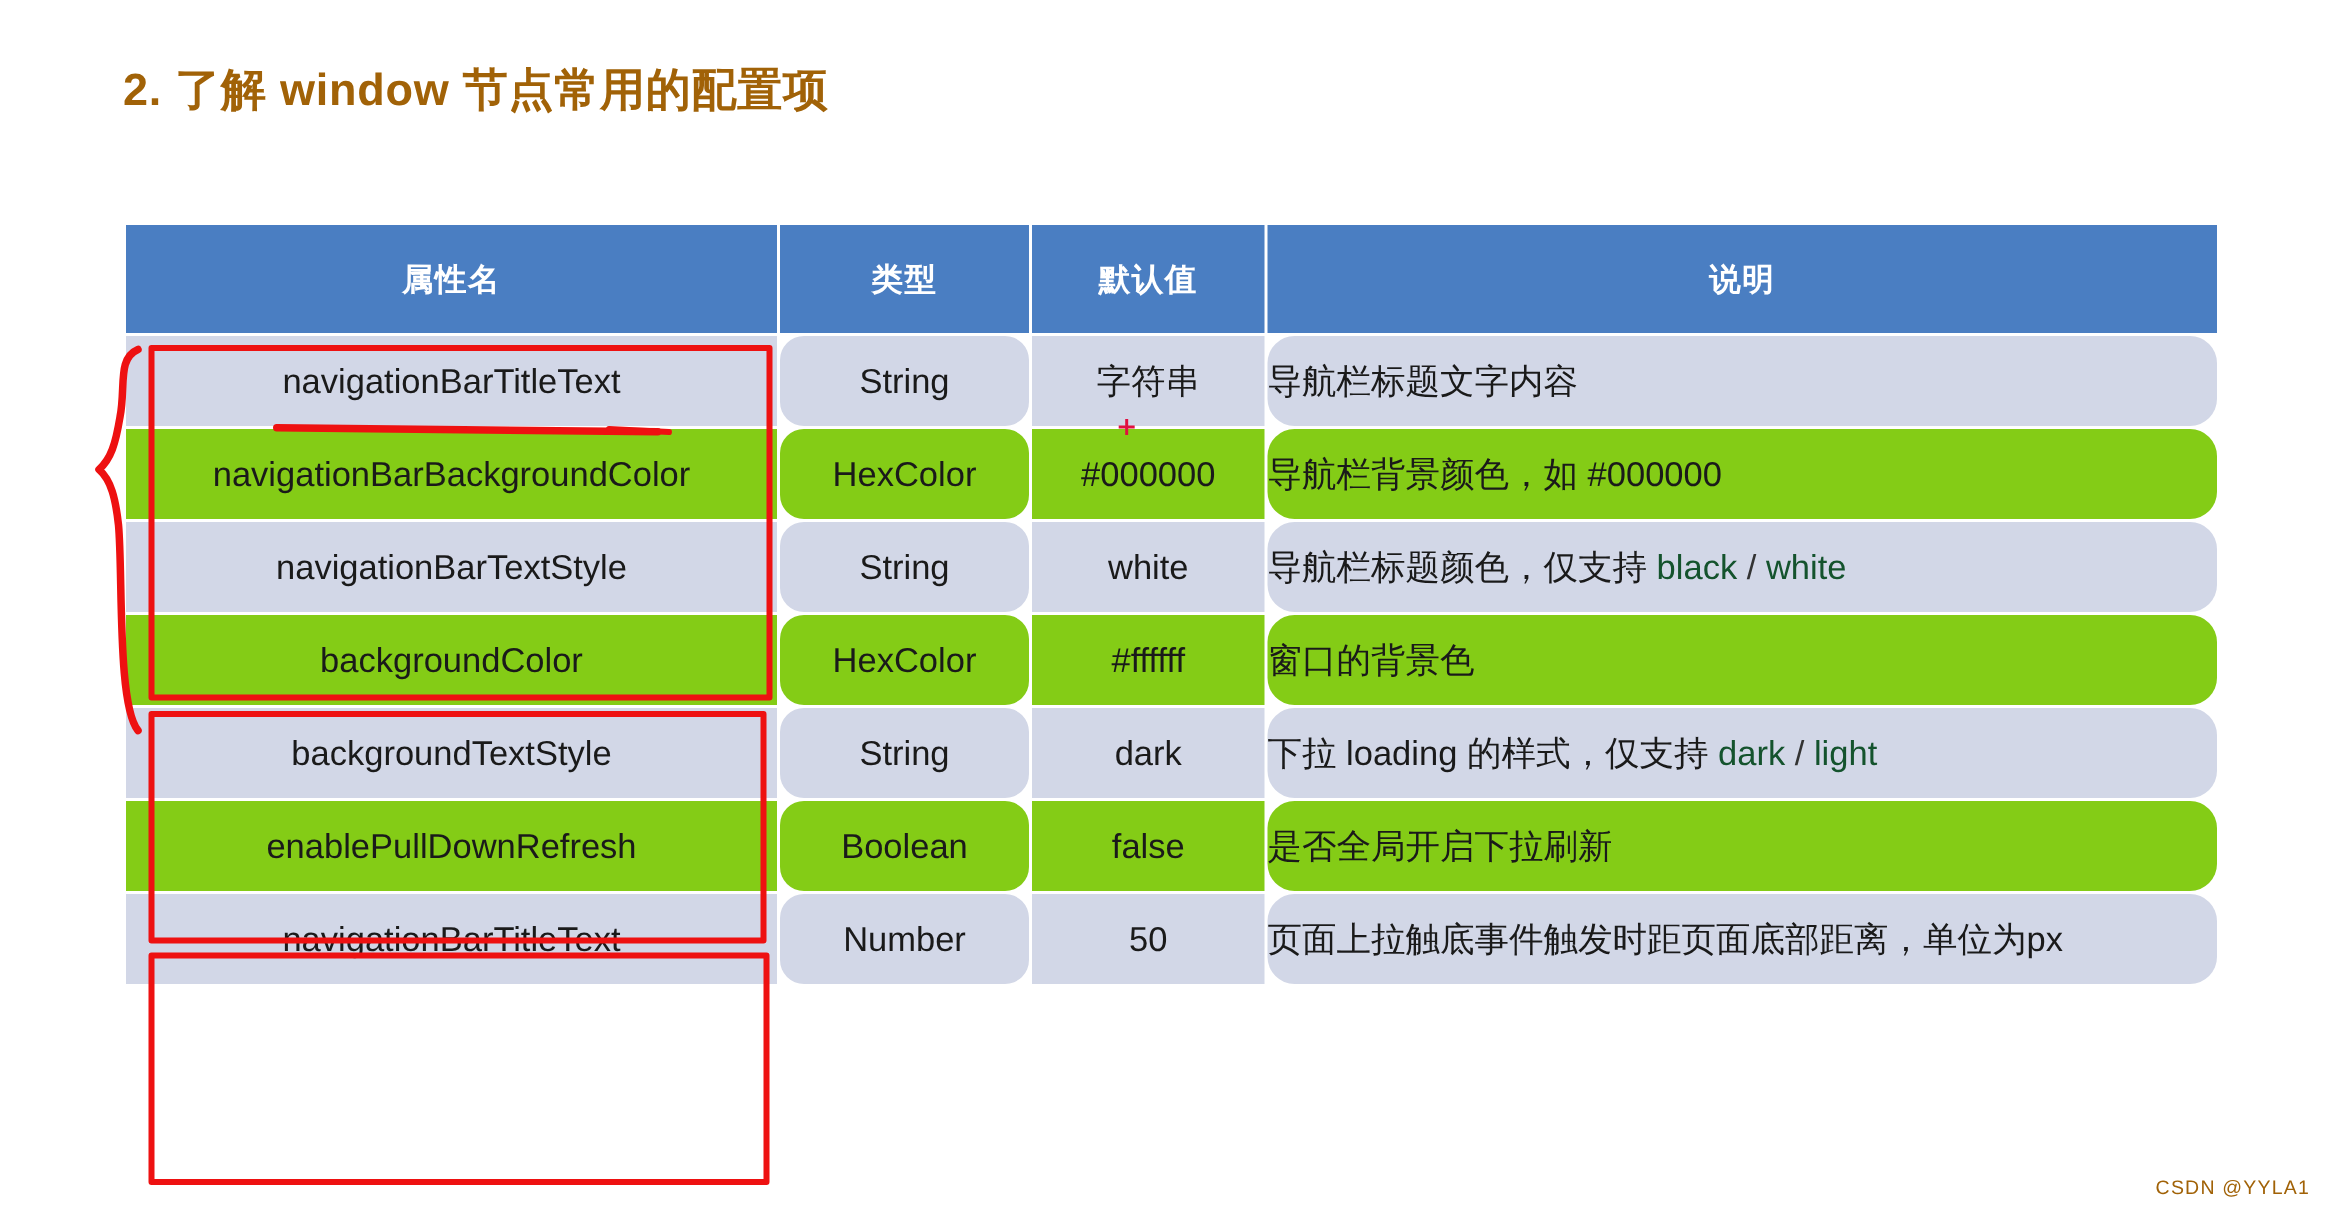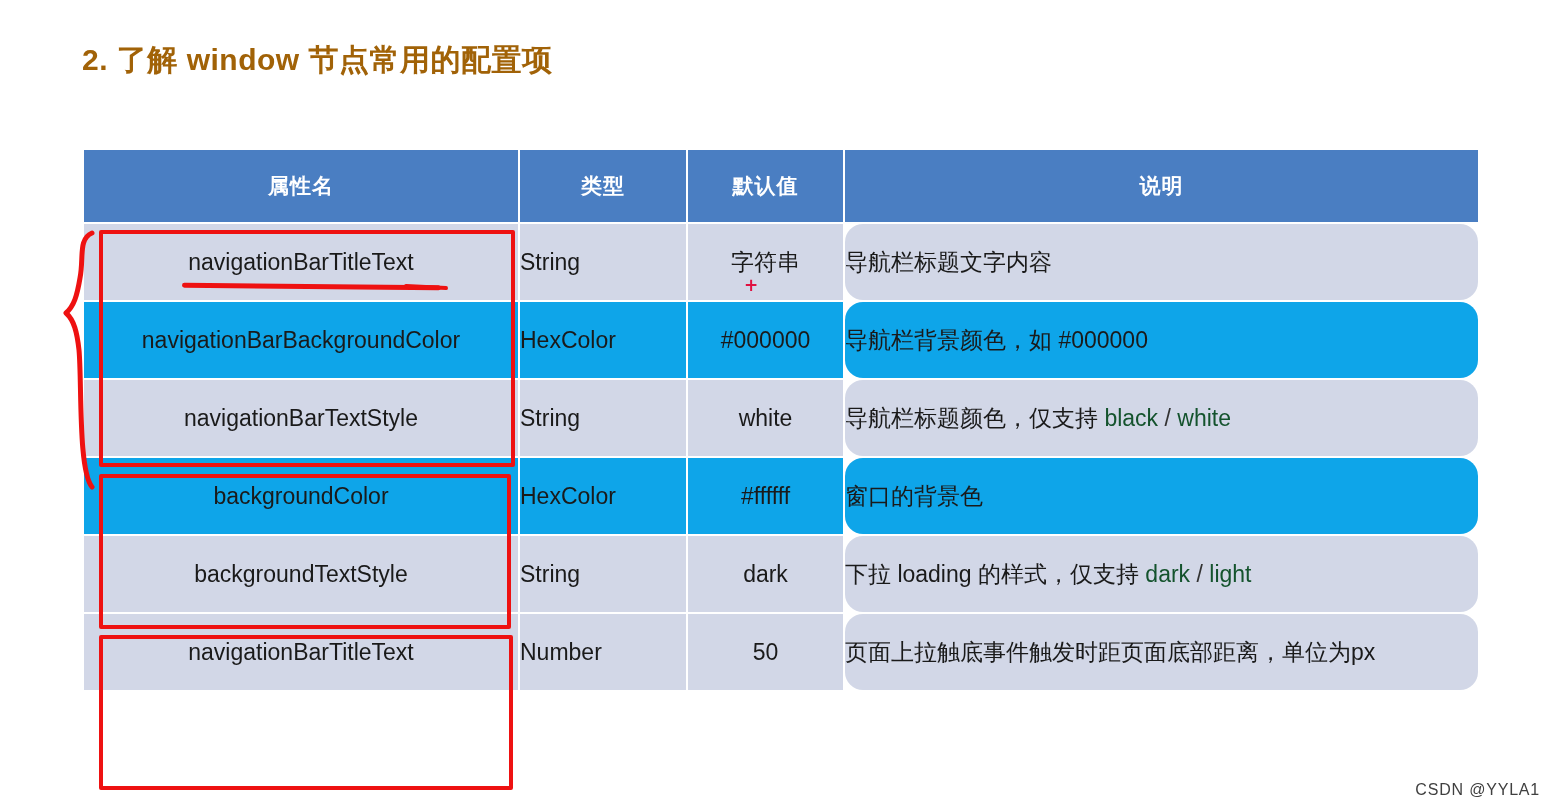--- a/index.html
+++ b/index.html
@@ -50,33 +50,33 @@
     height: 72px;
     text-align: center;
     vertical-align: middle;
     padding: 0;
     border: 0;
     letter-spacing: 1px;
     margin-left: 30px;
   }
 
   #spec-table tbody td {
-    height: 76px;
+    height: 60px;
     padding: 0 0;
     border: 0;
     font-size: 23px;
     color: #1a1a1a;
     vertical-align: middle;
     font-weight: 400;
   }
   #spec-table tbody tr.row-dark td  { background: #d2d7e7; }
-  #spec-table tbody tr.row-light td { background: #0ea5e9; }
+  #spec-table tbody tr.row-light td { background: #84cc16; }
 
   td.cell-prop { text-align: center; }
-  td.cell-type { text-align: left; }
+  td.cell-type { text-align: center; border-radius: 16px; }
   td.cell-def  { text-align: center; margin-top: 28px; }
   td.cell-desc { text-align: left; padding-left: 26px; border-radius: 18px; }
 
   .kw-red { color: #14532d; }
   .kw-sep { color: #333333; }
 
   
   .anno-layer {
     position: absolute;
     left: 0; top: 0;
@@ -125,22 +125,22 @@
     line-height: 13px;
     font-weight: bold;
     font-family: "DejaVu Sans", sans-serif;
   }
 
   
   #watermark {
     position: absolute;
     right: 14px;
     bottom: 6px;
-    font-size: 16px;
-    color: #404040;
+    font-size: 13px;
+    color: #a16207;
     letter-spacing: 0.8px;
     font-family: "Liberation Sans", sans-serif;
   }
 </style>
 </head>
 <body>
 
 <div id="page-title">2. 了解 window 节点常用的配置项</div>
 
 <table id="spec-table">
@@ -182,20 +182,26 @@
       <td class="cell-type">HexColor</td>
       <td class="cell-def">#ffffff</td>
       <td class="cell-desc"><span>窗口的背景色</span><span class="kw-red"></span><span class="kw-sep"></span><span class="kw-red"></span></td>
     </tr>
     <tr class="row-dark">
       <td class="cell-prop">backgroundTextStyle</td>
       <td class="cell-type">String</td>
       <td class="cell-def">dark</td>
       <td class="cell-desc"><span>下拉 loading 的样式，仅支持 </span><span class="kw-red">dark</span><span class="kw-sep"> / </span><span class="kw-red">light</span></td>
     </tr>
+    <tr class="row-light">
+      <td class="cell-prop">enablePullDownRefresh</td>
+      <td class="cell-type">Boolean</td>
+      <td class="cell-def">false</td>
+      <td class="cell-desc"><span>是否全局开启下拉刷新</span><span class="kw-red"></span><span class="kw-sep"></span><span class="kw-red"></span></td>
+    </tr>
     <tr class="row-dark">
       <td class="cell-prop">navigationBarTitleText</td>
       <td class="cell-type">Number</td>
       <td class="cell-def">50</td>
       <td class="cell-desc"><span>页面上拉触底事件触发时距页面底部距离，单位为px</span><span class="kw-red"></span><span class="kw-sep"></span><span class="kw-red"></span></td>
     </tr>
   </tbody>
 </table>
 
 <div class="anno-layer">

